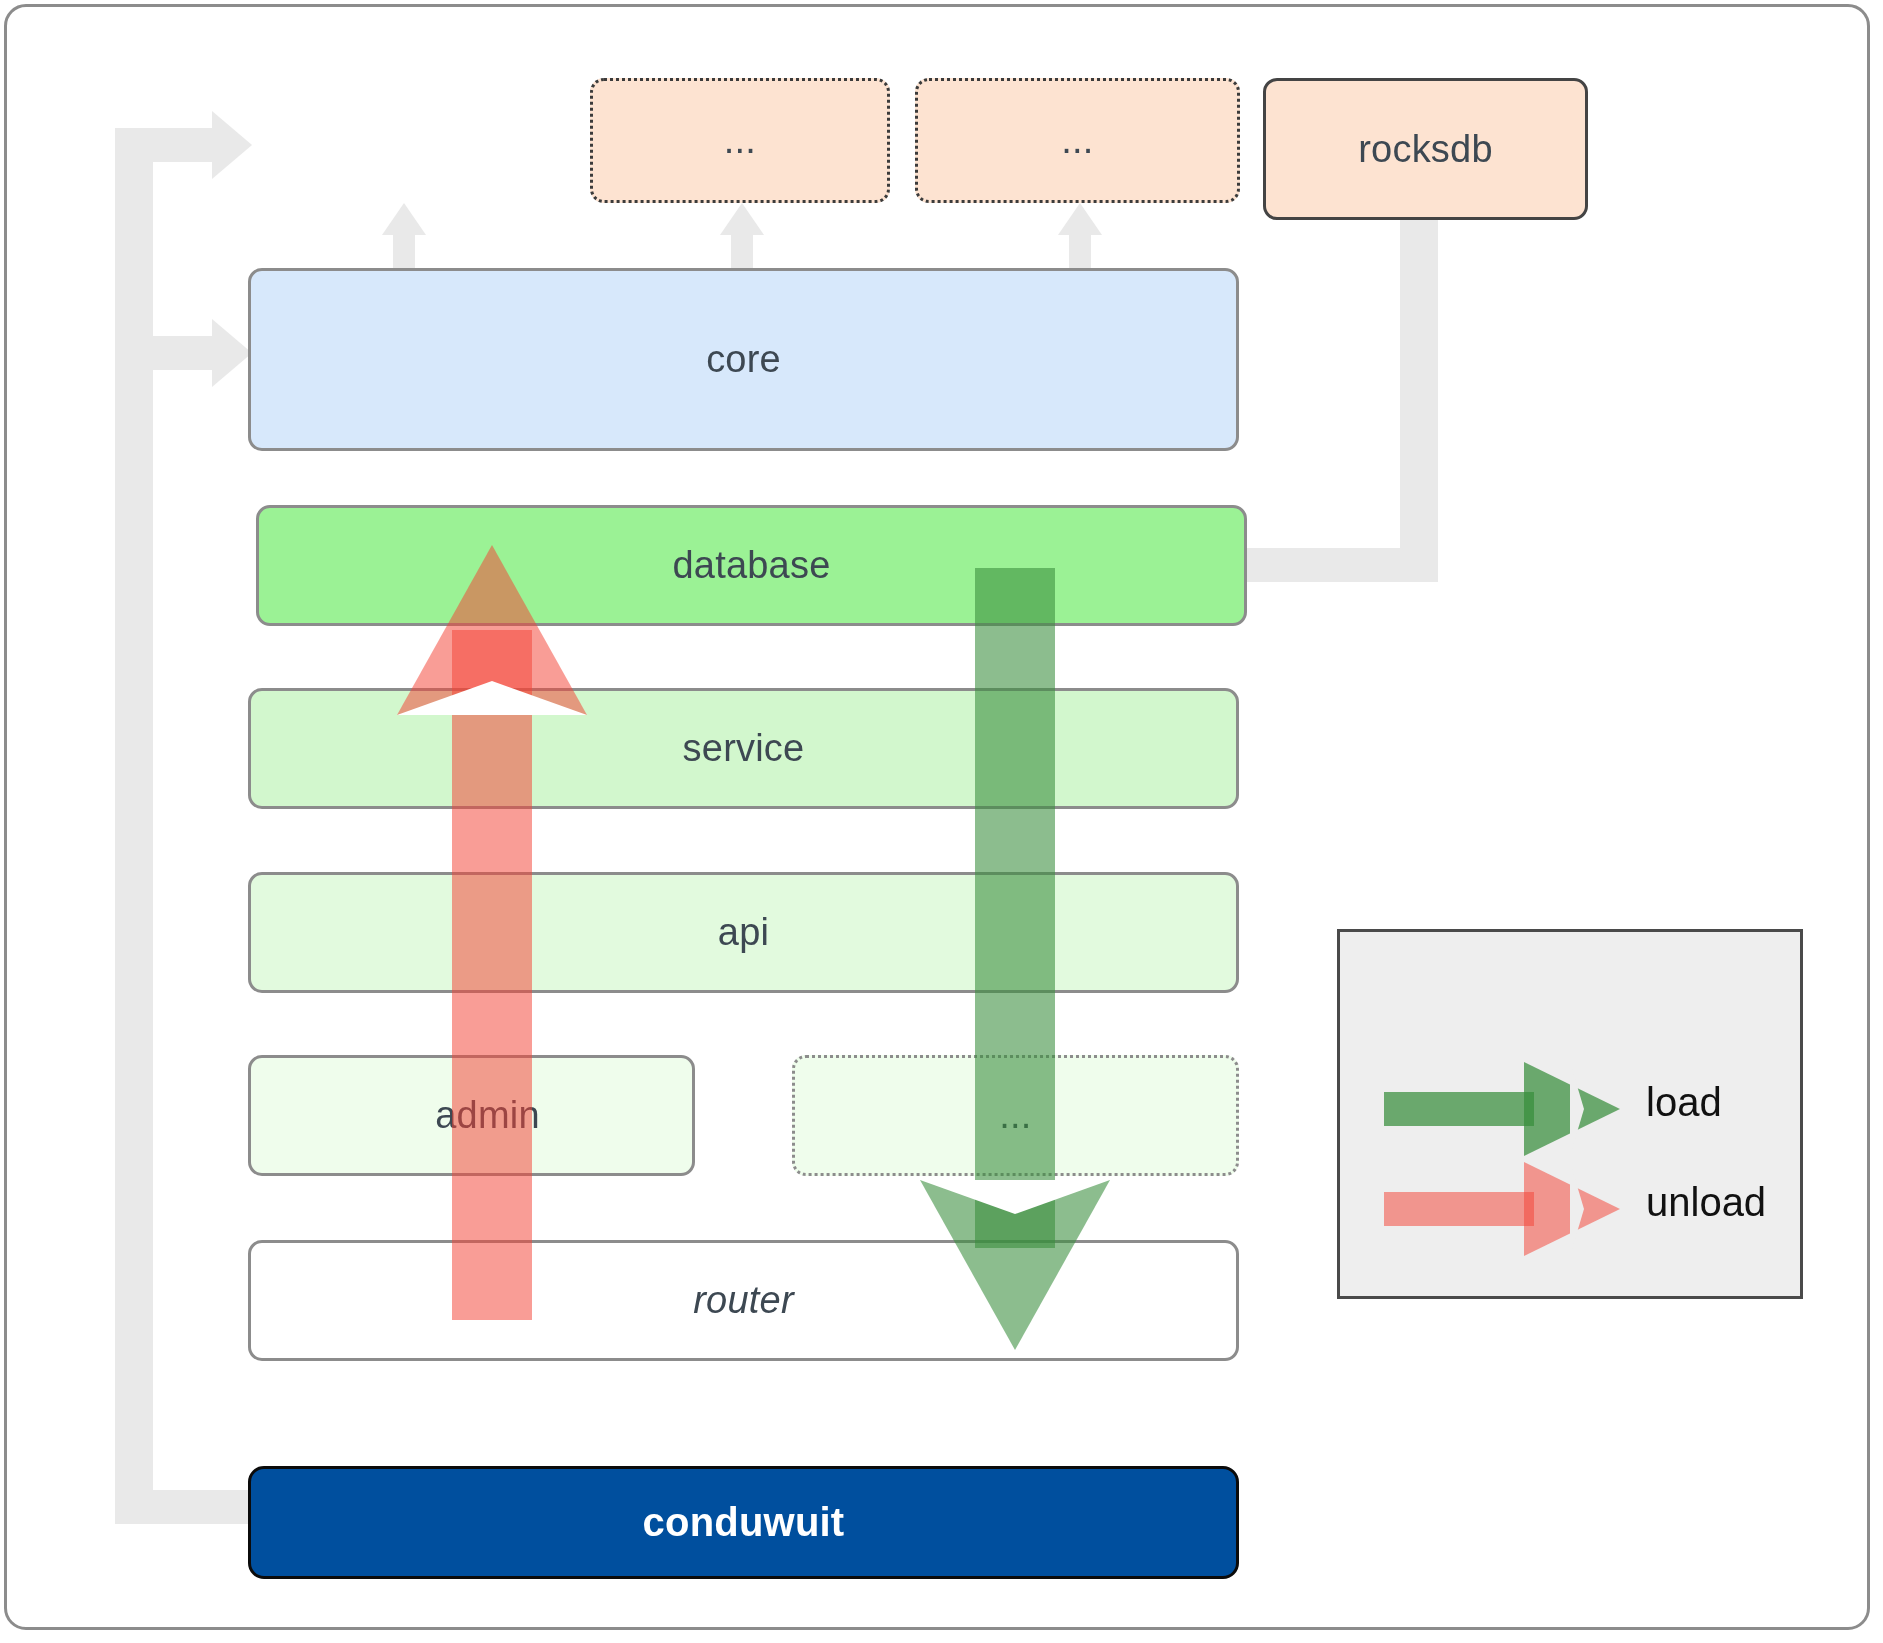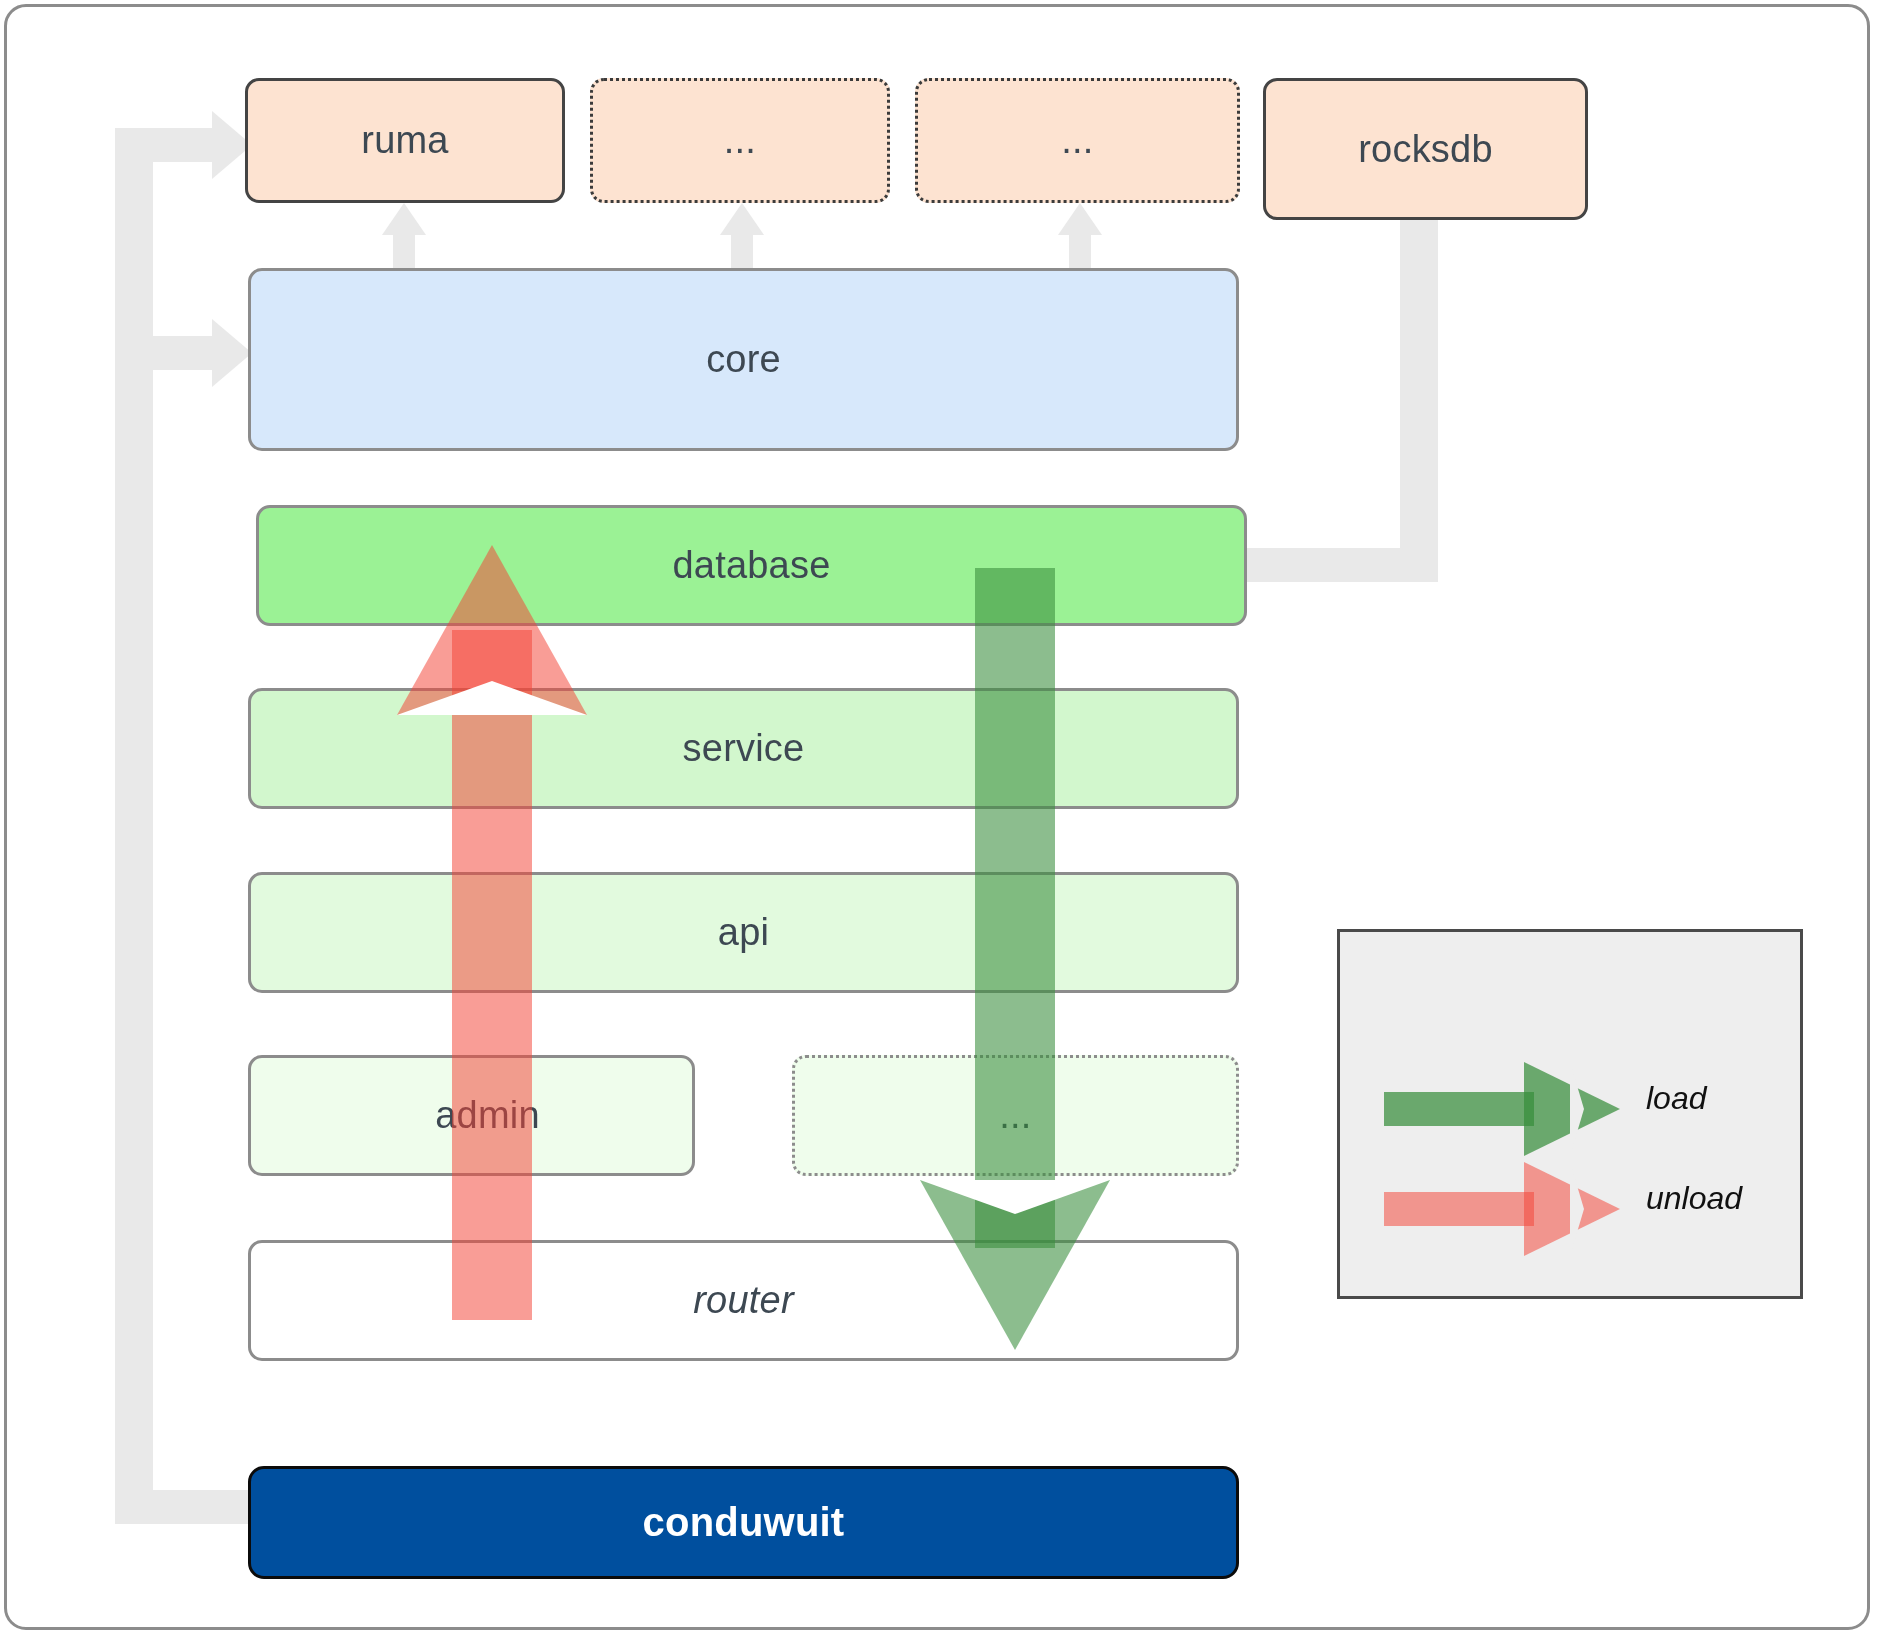--- a/index.html
+++ b/index.html
@@ -186,23 +186,22 @@
     position: absolute; left: 186px; top: 0;
     width: 0; height: 0;
     border-top: 47px solid transparent;
     border-bottom: 47px solid transparent;
     border-left: 14px solid #eeeeee;
   }
   .legend-label {
     position: absolute;
     left: 262px;
     top: 18px;
-    font-size: 32px;
+    font-size: 40px;
     color: #111111;
-    font-style: italic;
   }
   .lg-load-shaft { background: rgba(56,142,60,0.72); }
   .lg-load-head { border-left: 96px solid rgba(56,142,60,0.72); }
   .lg-unload-shaft { background: rgba(244,67,54,0.52); }
   .lg-unload-head { border-left: 96px solid rgba(244,67,54,0.52); }
 </style>
 </head>
 <body>
 
 <div id="canvas">
@@ -224,23 +223,20 @@
 
   <div class="pale-shaft" style="left:393px; top:232px; height:40px;"></div>
   <div class="pale-head" style="left:382px; top:203px;"></div>
 
   <div class="pale-shaft" style="left:731px; top:232px; height:40px;"></div>
   <div class="pale-head" style="left:720px; top:203px;"></div>
 
   <div class="pale-shaft" style="left:1069px; top:232px; height:40px;"></div>
   <div class="pale-head" style="left:1058px; top:203px;"></div>
 
-  <div class="box crate-solid" style="left:245px; top:78px; width:320px; height:125px;">
-    <span class="lbl">ruma</span>
-  </div>
 
   <div class="box crate-dotted" style="left:590px; top:78px; width:300px; height:125px;">
     <span class="lbl">...</span>
   </div>
 
   <div class="box crate-dotted" style="left:915px; top:78px; width:325px; height:125px;">
     <span class="lbl">...</span>
   </div>
 
   <div class="box crate-solid" style="left:1263px; top:78px; width:325px; height:142px;">

